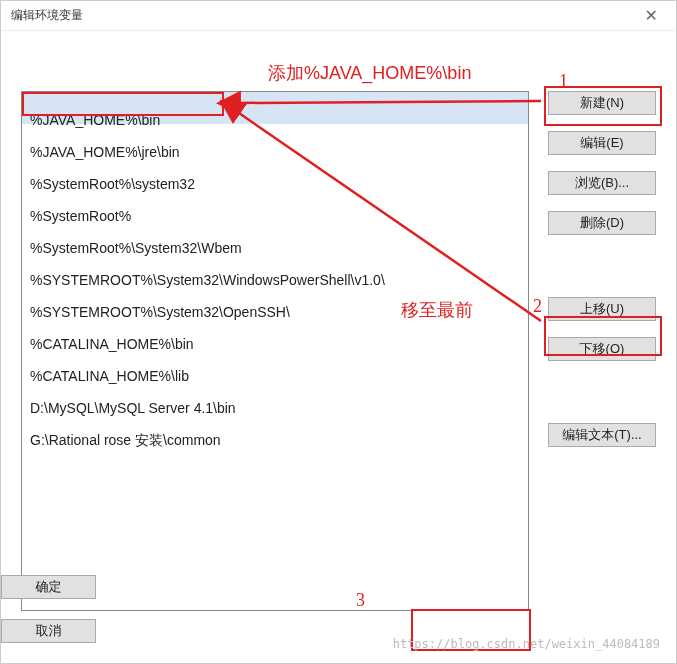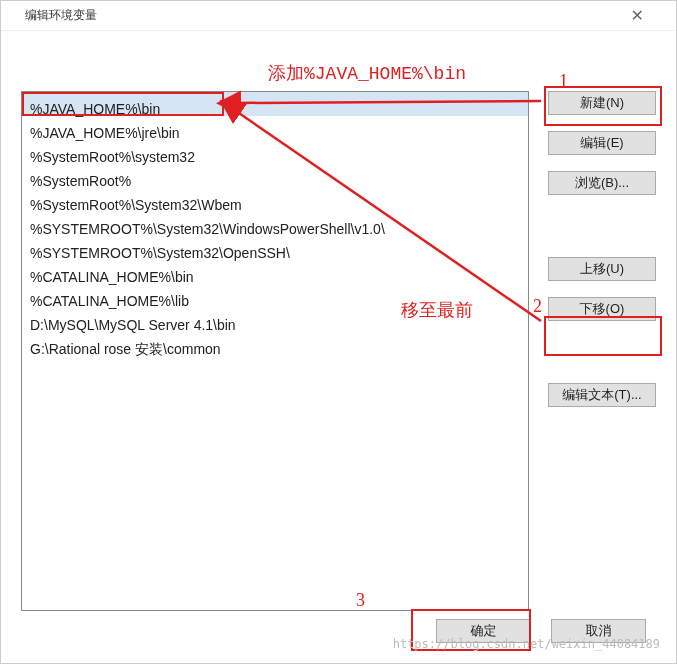--- a/index.html
+++ b/index.html
@@ -1,31 +1,31 @@
 <!DOCTYPE html>
 <html><head>
   <meta charset="utf-8">
   <style>
     * { box-sizing: border-box; margin: 0; padding: 0; font-family: "Microsoft YaHei", "Segoe UI", sans-serif; }
     body { background: #f0f0f0; width: 677px; height: 664px; position: relative; overflow: hidden; }
     .window { width: 677px; height: 664px; background: #fff; border: 1px solid #ccc; position: relative; }
-    .titlebar { height: 30px; display: flex; align-items: center; justify-content: space-between; padding: 0 24px; background: #fff; border-bottom: 1px solid #eee; }
+    .titlebar { height: 30px; display: flex; align-items: center; justify-content: space-between; padding: 0 10px; background: #fff; border-bottom: 1px solid #eee; }
     .title { font-size: 12px; color: #333; }
     .close { font-size: 16px; color: #666; padding: 2px 8px; }
     .content { position: relative; padding: 28px 20px 20px 20px; height: calc(100% - 30px); }
     .listbox { position: absolute; left: 20px; top: 60px; width: 508px; height: 520px; border: 1px solid #888; background: #fff; overflow: hidden; }
-    .row { height: 24px; line-height: 24px; font-size: 14px; color: #222; padding: 5px 8px; white-space: nowrap; }
+    .row { height: 24px; line-height: 24px; font-size: 14px; color: #222; padding: 16px 8px; white-space: nowrap; }
     .row.selected { background: #d6e5f3; }
     .btncol { position: absolute; right: 20px; top: 60px; width: 108px; display: flex; flex-direction: column; gap: 16px; }
     .dbtn { height: 24px; font-size: 13px; border: 1px solid #aaa; background: #e1e1e1; color: #222; cursor: pointer; }
     .spacer { height: 30px; }
-    .bottombar { position: absolute; left: 0; right: 0; bottom: 20px; display: flex; justify-content: flex-end; gap: 20px; padding-right: 30px; }
+    .bottombar { position: absolute; left: 0; right: 0; bottom: 20px; display: flex; justify-content: flex-end; gap: 20px; padding-right: 30px; flex-direction: column; }
     .bottombar .dbtn { width: 95px; }
     .anno { position: absolute; pointer-events: none; }
-    #anno1 { left: 267px; top: 30px; font-size: 18px; color: #e02020; font-family: Liberation Mono, monospace; }
+    #anno1 { left: 267px; top: 30px; font-size: 18px; color: #e02020; font-family: Liberation Sans, sans-serif; }
     #anno2 { left: 400px; top: 267px; font-size: 18px; color: #e02020; font-family: "SimSun", serif; }
     #num1 { right: 108px; top: 40px; font-size: 18px; color: #e02020; font-family: serif; }
     #num2 { right: 134px; top: 265px; font-size: 18px; color: #e02020; font-family: serif; }
     #num3 { left: 355px; bottom: 52px; font-size: 18px; color: #e02020; font-family: serif; }
     .redbox { position: absolute; border: 2px solid #e02020; pointer-events: none; }
     #rb-first { left: 21px; top: 61px; width: 202px; height: 24px; }
     #rb-new { right: 14px; top: 55px; width: 118px; height: 40px; }
     #rb-up { right: 14px; top: 285px; width: 118px; height: 40px; }
     #rb-ok { left: 410px; bottom: 12px; width: 120px; height: 42px; }
     svg.arrow { position: absolute; pointer-events: none; }
@@ -52,20 +52,21 @@
       <div class="row">%CATALINA_HOME%\bin</div>
       <div class="row">%CATALINA_HOME%\lib</div>
       <div class="row">D:\MySQL\MySQL Server 4.1\bin</div>
       <div class="row">G:\Rational rose 安装\common</div>
     </div>
 
     <div class="btncol">
       <button class="dbtn">新建(N)</button>
       <button class="dbtn">编辑(E)</button>
       <button class="dbtn">浏览(B)...</button>
+      <button class="dbtn">删除(D)</button>
       <div class="spacer"></div>
       <button class="dbtn">上移(U)</button>
       <button class="dbtn">下移(O)</button>
       <div class="spacer"></div>
       <button class="dbtn">编辑文本(T)...</button>
     </div>
 
     <div class="bottombar">
       <button class="dbtn">确定</button>
       <button class="dbtn">取消</button>

